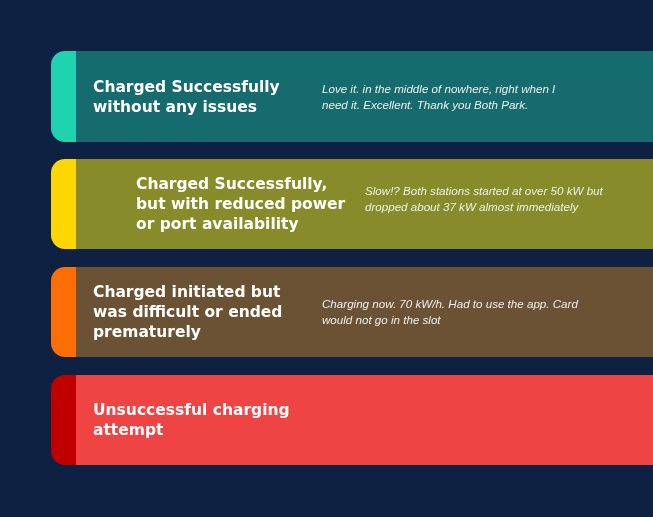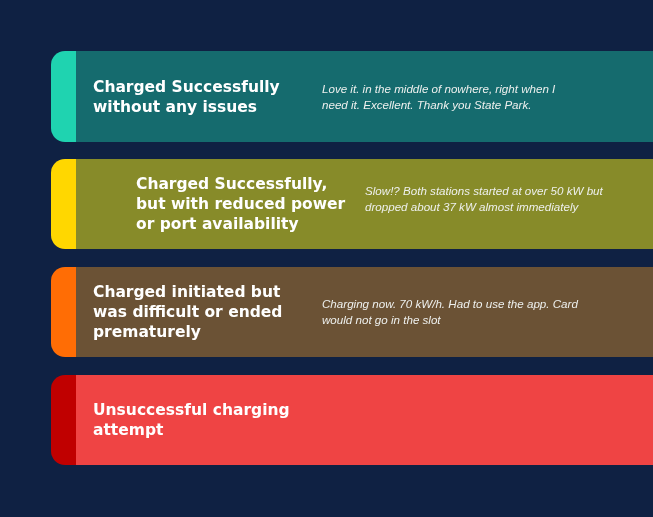--- a/index.html
+++ b/index.html
@@ -42,21 +42,21 @@
     font-family: "Liberation Sans", sans-serif;
   }
 </style>
 </head>
 <body style="background: rgb(15, 33, 67);">
 
 <div class="card" style="top:51px;height:91px;">
   <div class="accent" style="background:#1fd3b0;"></div>
   <div class="inner" style="background:#156b6e;">
     <div class="title">Charged Successfully without any issues</div>
-    <div class="quote">Love it. in the middle of nowhere, right when I need it. Excellent. Thank you State Park.</div>
+    <div class="quote">Love it. in the middle of nowhere, right when I need it. Excellent. Thank you Both Park.</div>
   </div>
 </div>
 
 <div class="card" style="top:159px;height:90px;">
   <div class="accent" style="background:#ffd700;"></div>
   <div class="inner" style="background:#878b29;padding-left:43px;">
     <div class="title">Charged Successfully, but with reduced power or port availability</div>
     <div class="quote" style="margin-top:-10px;">Slow!? Both stations started at over 50 kW but dropped about 37 kW almost immediately</div>
   </div>
 </div>

